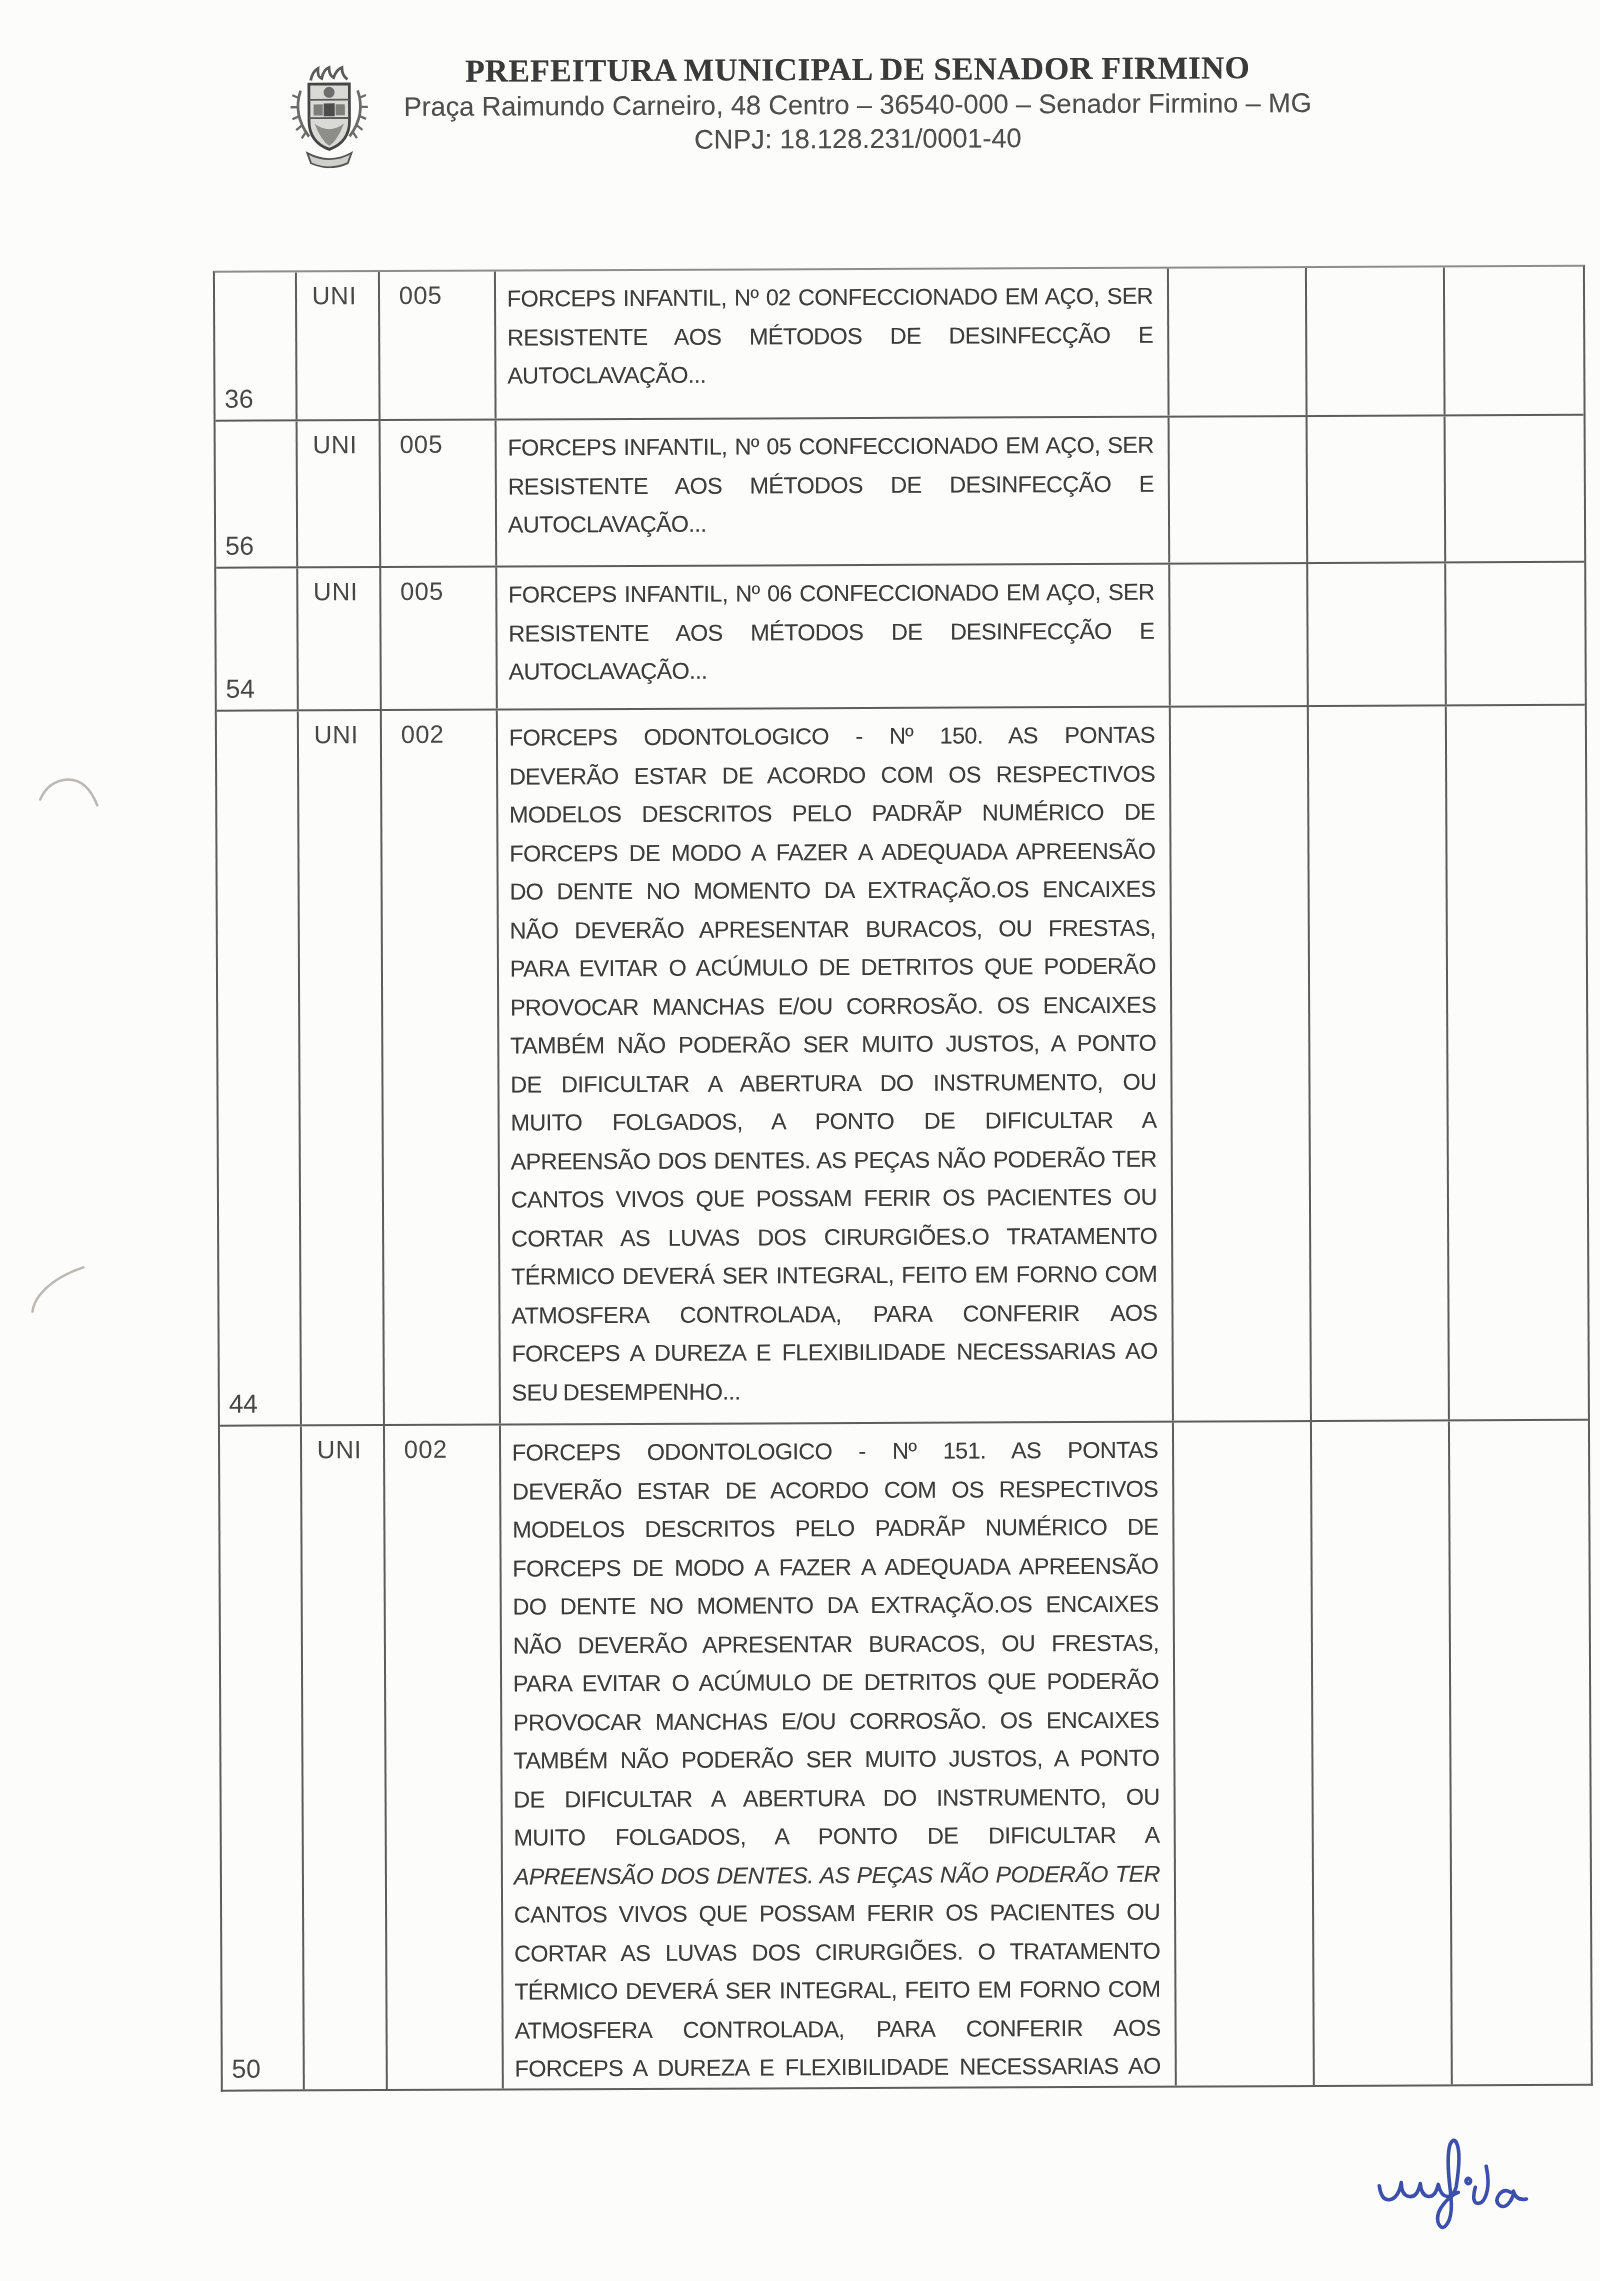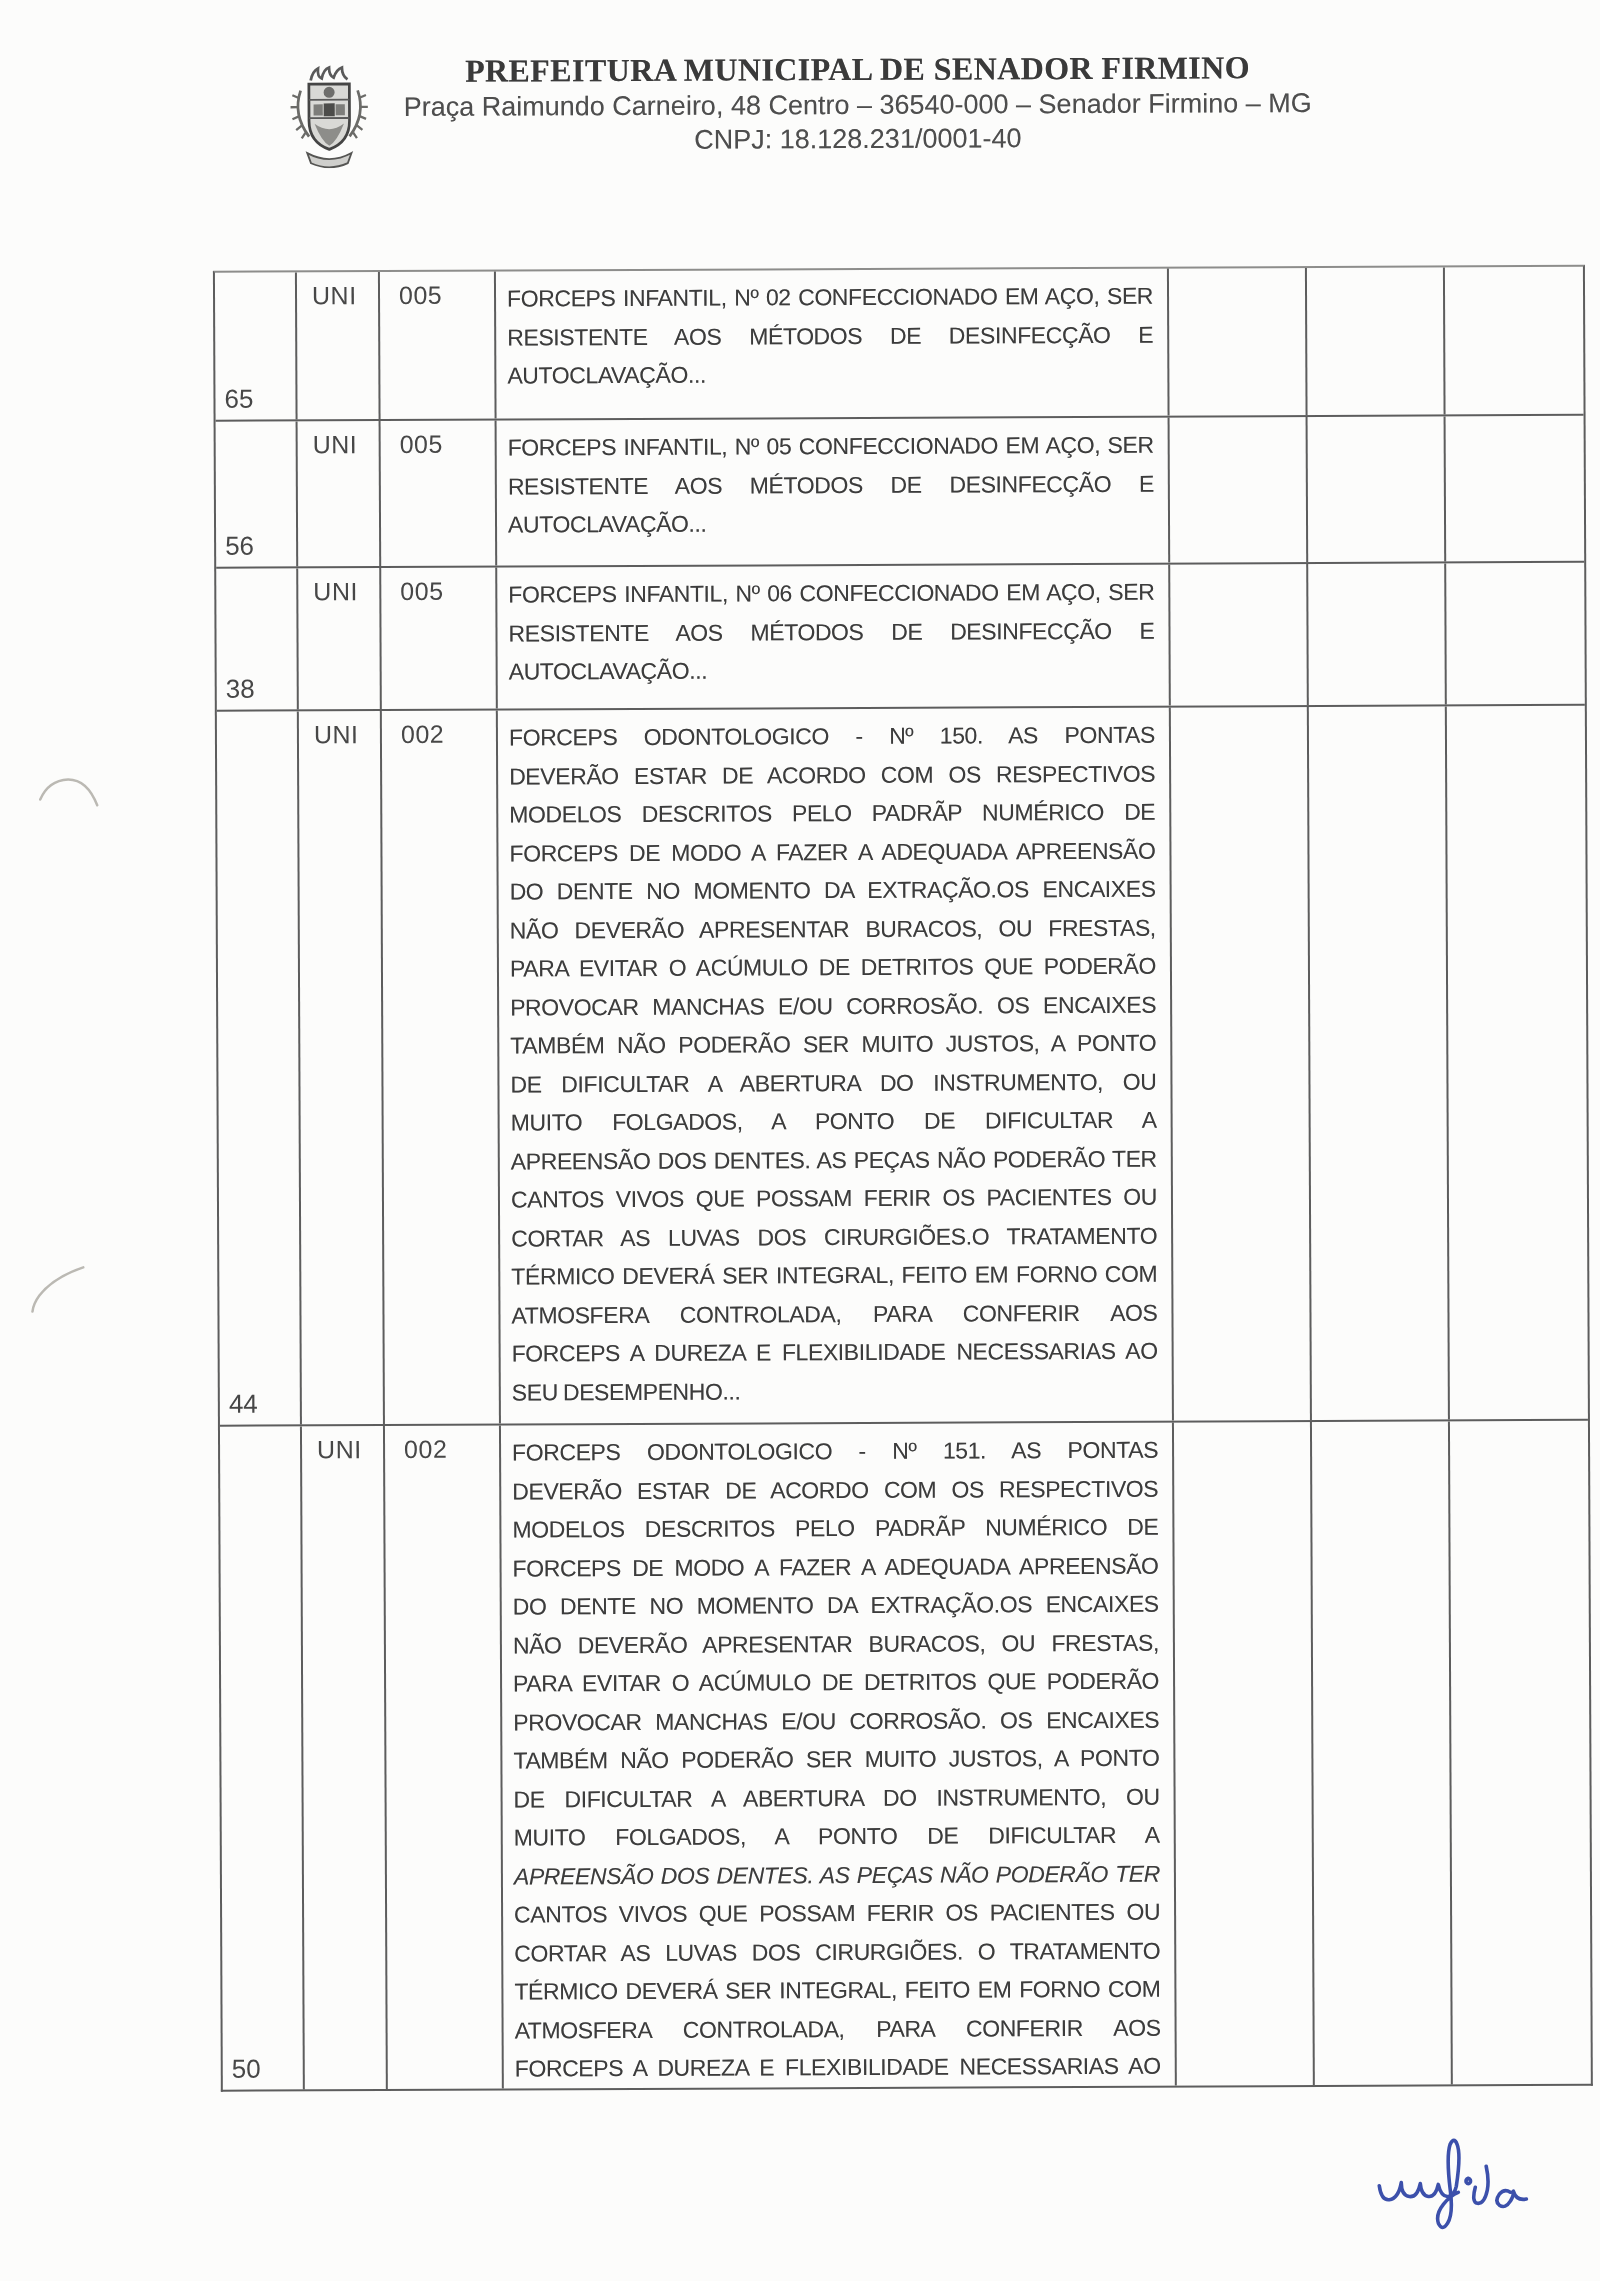--- a/index.html
+++ b/index.html
@@ -75,21 +75,21 @@
 
     <div class="htext">
       <div class="h-title">PREFEITURA MUNICIPAL DE SENADOR FIRMINO</div>
       <div class="h-addr">Praça Raimundo Carneiro, 48 Centro – 36540-000 – Senador Firmino – MG</div>
       <div class="h-cnpj">CNPJ: 18.128.231/0001-40</div>
     </div>
 
     <div class="doc-table" id="rows">
         <div class="trow" style="height: 147px;">
           <div class="c num">
-            <span>65</span>
+            <span>36</span>
           </div>
           <div class="c unit">UNI</div>
           <div class="c qty">005</div>
           <div class="c desc">
             <div class="tline">FORCEPS INFANTIL, Nº 02 CONFECCIONADO EM AÇO, SER</div>
             <div class="tline">RESISTENTE AOS MÉTODOS DE DESINFECÇÃO E</div>
             <div class="tline plain">AUTOCLAVAÇÃO...</div>
           </div>
           <div class="c e1"></div>
           <div class="c e2"></div>
@@ -105,21 +105,21 @@
             <div class="tline">FORCEPS INFANTIL, Nº 05 CONFECCIONADO EM AÇO, SER</div>
             <div class="tline">RESISTENTE AOS MÉTODOS DE DESINFECÇÃO E</div>
             <div class="tline plain">AUTOCLAVAÇÃO...</div>
           </div>
           <div class="c e1"></div>
           <div class="c e2"></div>
           <div class="c e3 last"></div>
         </div>
         <div class="trow" style="height: 143px;">
           <div class="c num">
-            <span>38</span>
+            <span>54</span>
           </div>
           <div class="c unit">UNI</div>
           <div class="c qty">005</div>
           <div class="c desc">
             <div class="tline">FORCEPS INFANTIL, Nº 06 CONFECCIONADO EM AÇO, SER</div>
             <div class="tline">RESISTENTE AOS MÉTODOS DE DESINFECÇÃO E</div>
             <div class="tline plain">AUTOCLAVAÇÃO...</div>
           </div>
           <div class="c e1"></div>
           <div class="c e2"></div>

